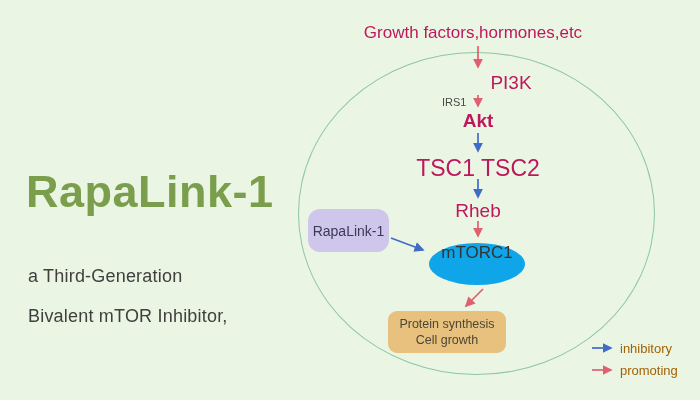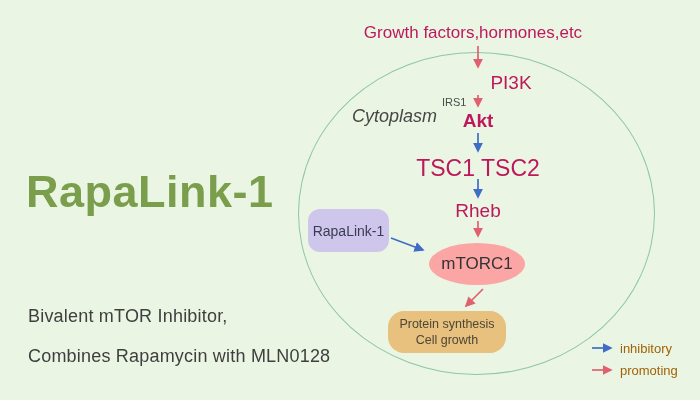--- a/index.html
+++ b/index.html
@@ -64,31 +64,31 @@
     width: 81px; height: 43px;
     background: #cfc6eb;
     border-radius: 12px;
     display: flex; align-items: center; justify-content: center;
     font-size: 14px;
     color: #3b3b55;
   }
   .mtorc1-ellipse {
     left: 429px; top: 243px;
     width: 96px; height: 42px;
-    background: #fca5a5;
+    background: #0ea5e9;
     border-radius: 50%;
-    display: flex; align-items: center; justify-content: center;
+    display: flex; align-items: flex-start; justify-content: center;
     font-size: 17px;
     color: #343434;
   }
   .protein-box {
     left: 388px; top: 311px;
     width: 118px; height: 42px;
     background: #e7c17d;
-    border-radius: 16px;
+    border-radius: 9px;
     display: flex; flex-direction: column; align-items: center; justify-content: center;
     font-size: 12.5px;
     line-height: 1.3;
     color: #4e4736;
     text-align: center;
   }
 
   .legend-label {
     font-size: 13px;
     color: #a16207;
@@ -102,25 +102,24 @@
     width: 700px; height: 400px;
     pointer-events: none;
   }
 </style>
 </head>
 <body>
 
 <div class="stage">
 
   <div class="abs main-title">RapaLink-1</div>
+  <div class="abs desc-line desc-1">a Third-Generation</div>
   <div class="abs desc-line desc-2">Bivalent mTOR Inhibitor,</div>
-  <div class="abs desc-line desc-3">Combines Rapamycin with MLN0128</div>
 
   <div class="abs cell-circle"></div>
-  <div class="abs cytoplasm-label">Cytoplasm</div>
 
   <div class="abs node node-growth centered">Growth factors,hormones,etc</div>
   <div class="abs node node-irs1">IRS1</div>
   <div class="abs node node-pi3k centered">PI3K</div>
   <div class="abs node node-akt centered">Akt</div>
   <div class="abs node node-tsc centered">TSC1 TSC2</div>
   <div class="abs node node-rheb centered">Rheb</div>
 
   <div class="abs rapalink-box">
     <span>RapaLink-1</span>

